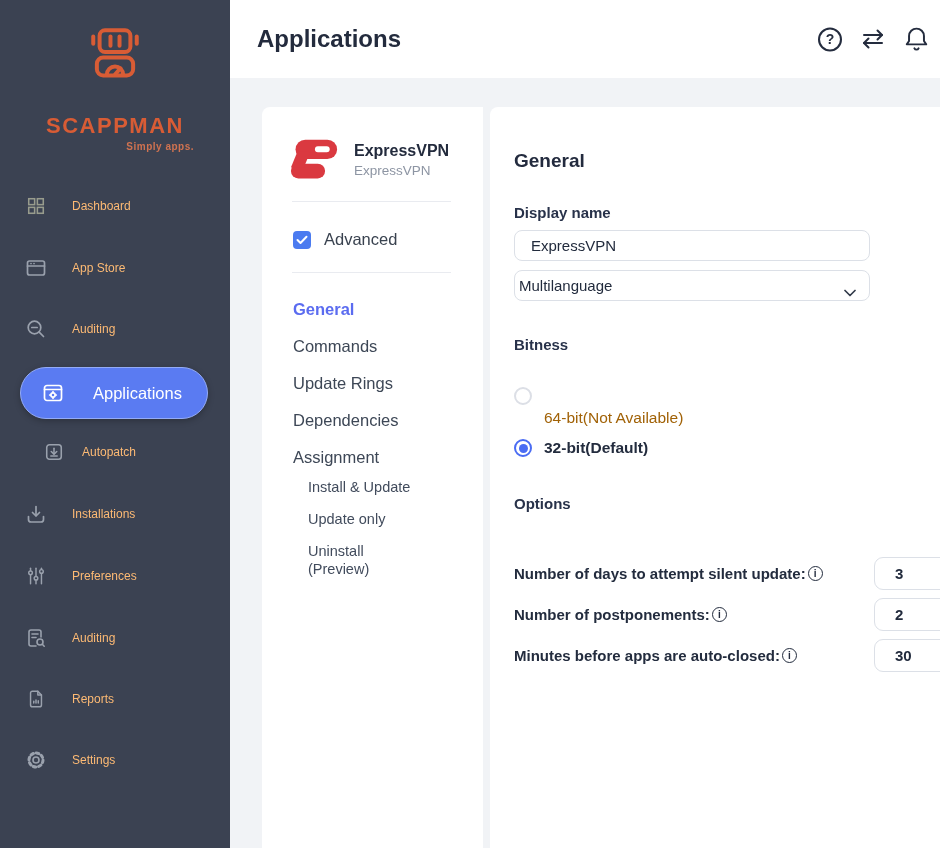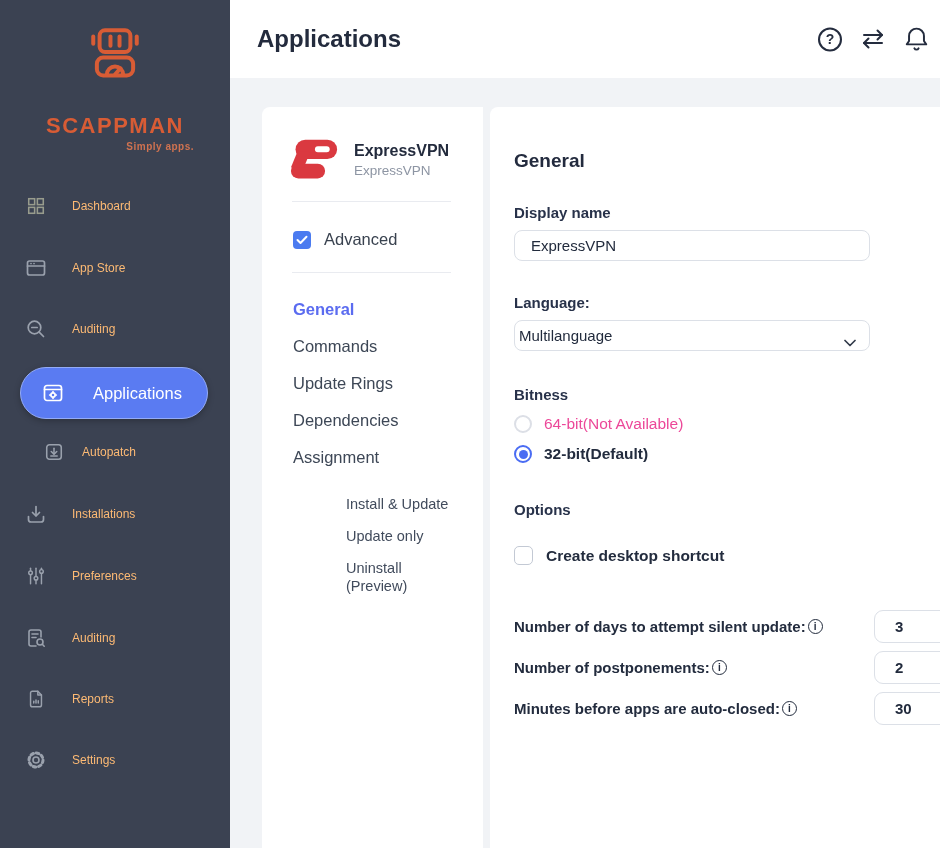--- a/index.html
+++ b/index.html
@@ -42,40 +42,40 @@
   .d1 { margin-top:19px; }
   .d2 { margin-top:23px; }
   .advanced-row { display:flex; align-items:center; padding-left:31px; margin-top:28px; cursor:pointer; }
   .cbox { width:18px; height:18px; border-radius:4px; display:flex; align-items:center; justify-content:center; }
   .cbox.checked { background:#4b7bf0; }
   .cbox.empty { background:#fff; border:1.5px solid #c3c9d4; }
   .advanced-row .adv-label { margin-left:13px; font-size:16.5px; color:#39424f; }
   .panel-nav { padding-left:31px; margin-top:18px; }
   .pn-item { height:37px; display:flex; align-items:center; font-size:16.5px; color:#3d4756; cursor:pointer; }
   .pn-item.active { color:#5b6cf0; font-weight:700; }
-  .panel-subnav { padding-left:84px; margin-top:19px; }
+  .panel-subnav { padding-left:46px; margin-top:2px; }
   .psn-item { margin-bottom:14px; font-size:14.5px; color:#414b5c; line-height:18px; cursor:pointer; width:76px; }
 
   
   .form { padding:0 24px; }
   .section-heading { margin-top:43px; font-size:19px; font-weight:700; color:#232b3e; }
   .field-label { font-size:15px; font-weight:700; color:#28324a; }
   .lbl-display { margin-top:32px; }
   .text-input { margin-top:9px; width:356px; height:31px; border:1px solid #dce0e7; border-radius:8px; padding:0 16px; font-size:15px; color:#222b3d; font-family:inherit; outline:none; display:block; background:#fff; }
   .lbl-language { margin-top:33px; }
   .select-box { position:relative; margin-top:9px; width:356px; height:31px; border:1px solid #dce0e7; border-radius:8px; padding:0 4px; font-size:15px; color:#222b3d; display:flex; align-items:center; cursor:pointer; background:#fff; }
   .select-box .chev { position:absolute; right:13px; top:12px; }
   .lbl-bitness { margin-top:35px; }
   .radio-row { display:flex; align-items:center; margin-top:12px; cursor:pointer; }
   .radio { width:18px; height:18px; border-radius:50%; flex:0 0 auto; }
   .radio.off { border:2px solid #dcdfe6; background:#fff; }
   .radio.on { border:2px solid #4a6cf3; background:#fff; display:flex; align-items:center; justify-content:center; }
   .radio.on::after { content:""; width:9px; height:9px; border-radius:50%; background:#4a6cf3; }
   .radio-label { margin-left:12px; font-size:15.5px; }
-  .radio-label.disabled { color:#ec4899; font-weight:500; }
+  .radio-label.disabled { color:#a16207; font-weight:500;margin-top:44px; }
   .radio-label.normal { color:#232c3e; font-weight:700; }
   .lbl-options { margin-top:38px; }
   .shortcut-row { display:flex; align-items:center; margin-top:28px; cursor:pointer; }
   .shortcut-row .cbox { width:19px; height:19px; border-radius:5px; }
   .shortcut-label { margin-left:13px; font-size:15.5px; font-weight:700; color:#232c3e; }
   .num-section { margin-top:45px; }
   .num-row { position:relative; height:33px; margin-top:8px; display:flex; align-items:center; }
   .num-label { font-size:15px; font-weight:700; color:#232c3e; display:flex; align-items:center; }
   .info-icon { display:inline-flex; align-items:center; justify-content:center; width:15px; height:15px; border:1.4px solid #232c3e; border-radius:50%; margin-left:2px; font-size:10px; font-weight:700; }
   .info-icon::before { content:"i"; }
@@ -304,45 +304,40 @@
   </div>
 
   <div class="main-card">
     <div class="form">
 
       <div class="section-heading">General</div>
 
       <div class="field-label lbl-display">Display name</div>
       <input class="text-input" type="text" value="ExpressVPN" style="">
 
-      <div class="field-label lbl-language">Language:</div>
       <div class="select-box">
         <span>Multilanguage</span>
         <span class="chev">
           <svg width="12" height="8" viewBox="0 0 12 8" fill="none" stroke="#333b4a" stroke-width="1.7" stroke-linecap="round" stroke-linejoin="round">
               <polyline points="1,1.5 6,6.5 11,1.5"></polyline>
             </svg>
         </span>
       </div>
 
       <div class="field-label lbl-bitness">Bitness</div>
       <div class="radio-row">
         <span class="radio off"></span>
         <span class="radio-label disabled">64-bit(Not Available)</span>
       </div>
       <div class="radio-row">
         <span class="radio on"></span>
         <span class="radio-label normal">32-bit(Default)</span>
       </div>
 
       <div class="field-label lbl-options">Options</div>
-      <div class="shortcut-row">
-        <span class="cbox empty"></span>
-        <span class="shortcut-label">Create desktop shortcut</span>
-      </div>
 
       <div class="num-section">
         <div class="num-row">
           <span class="num-label">
               <span>Number of days to attempt silent update:</span>
               <span class="info-icon"></span>
             </span>
           <input class="num-input" type="text" value="3" style="">
         </div>
         <div class="num-row">

